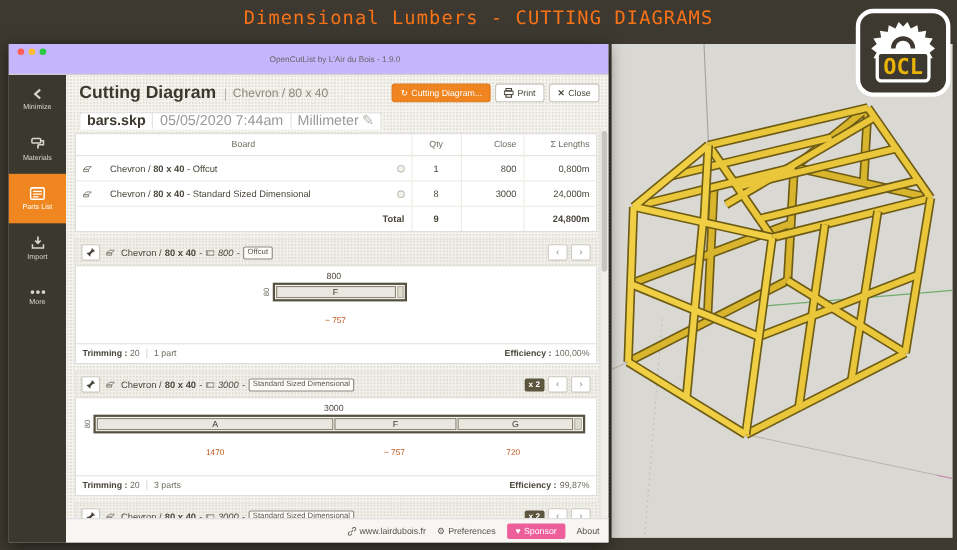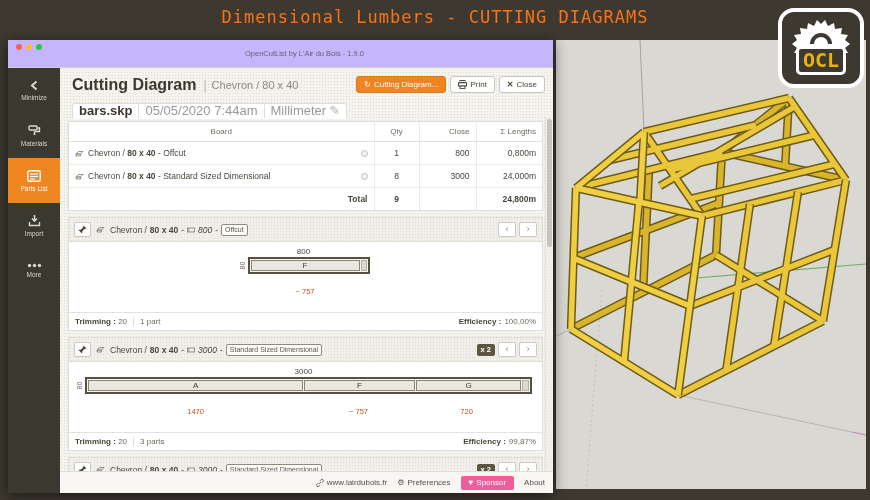--- a/index.html
+++ b/index.html
@@ -63,21 +63,21 @@
 
   .card { background:#fff; border:1px solid #ddd; margin-bottom:6px; }
 
   
   table.summary { width:100%; border-collapse:collapse; font-size:8.5px; color:#4a463c; }
   table.summary th { font-weight:normal; color:#6f6b60; font-size:8px; padding:5px 6px; border-bottom:1px solid #e4e2dc; }
   table.summary td { padding:6px 6px; border-bottom:1px solid #eceae4; }
   .col-qty { width:45px; text-align:center; border-left:1px solid #eceae4; }
   .col-len { width:57px; text-align:right; border-left:1px solid #eceae4; }
   .col-sum { width:66px; text-align:right; border-left:1px solid #eceae4; }
-  .board-cell { display:flex; align-items:center; gap:4px; }
+  .board-cell { display:flex; align-items:center; gap:16px; }
   .board-cell .spacer { flex:1; }
   .target { width:7px; height:7px; border-radius:50%; border:1px solid #c3c1b9; background:#f2f1ec; }
   tr.total td { border-bottom:none; font-weight:bold;margin-top:16px; }
   tr.total .tlabel { text-align:right; }
 
   
   .section { background:#fff; border:1px solid #ddd; margin-bottom:6px; }
   .sec-head { display:flex; align-items:center; gap:5px; padding:4px 5px; background:#f0efe9;
     background-image:radial-gradient(#dddbd1 0.7px, transparent 0.8px); background-size:3px 3px;
     border-bottom:1px solid #e0ded7; font-size:8.5px; color:#4a463c; }

